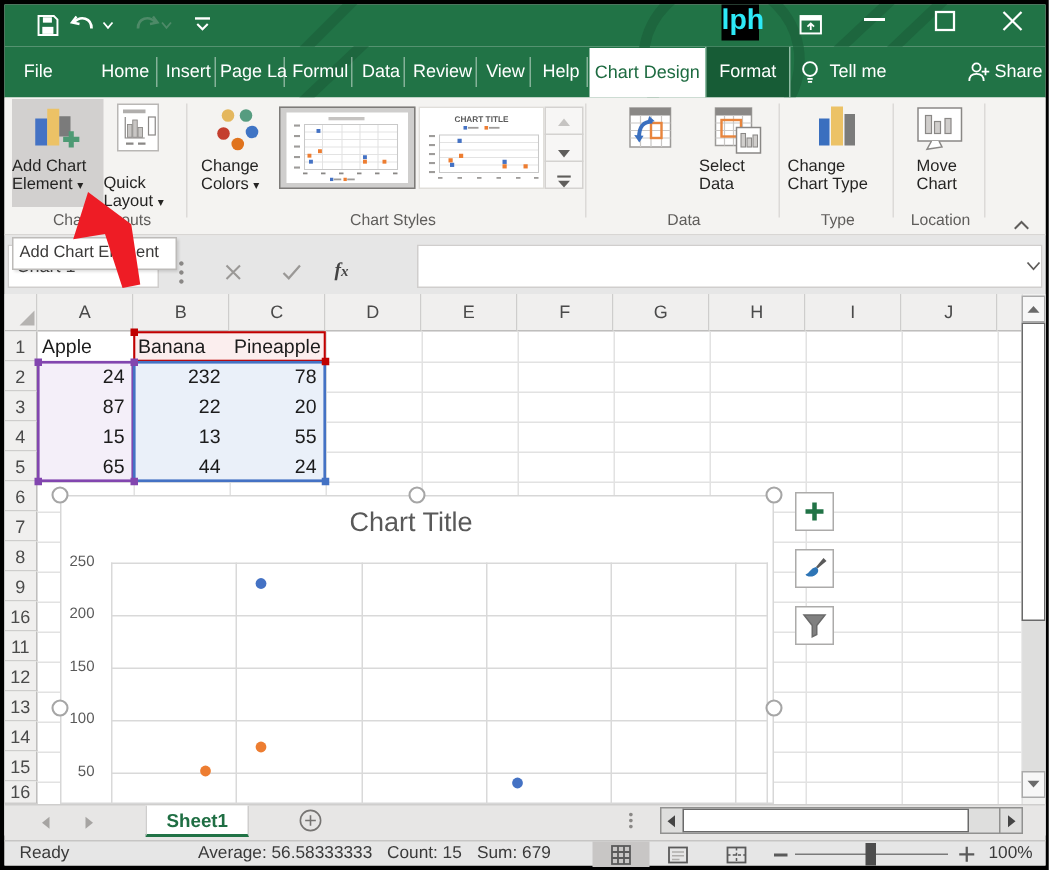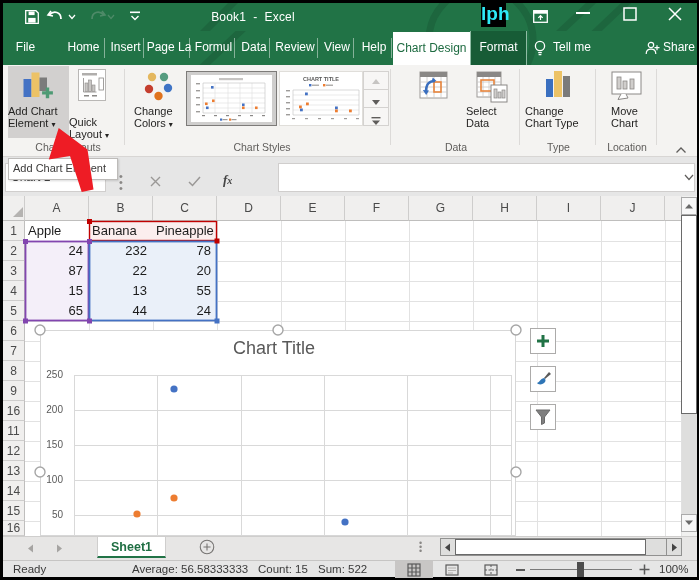--- a/index.html
+++ b/index.html
@@ -66,21 +66,20 @@
     <path d="M17 7 C12 2, 5 4, 5 11" fill="none" stroke="#4e8a68" stroke-width="1.8"></path>
   </svg>
   <svg width="8" height="6" style="left:104px;top:11px" viewBox="0 0 8 6">
       <path d="M1 1 L4 4.5 L7 1" stroke="#4e8a68" stroke-width="1.2" fill="none"></path>
     </svg>
 
   <svg width="12" height="10" style="left:126px;top:8px" viewBox="0 0 12 10">
     <rect x="1" y="0.5" width="10" height="1.6" fill="#fff"></rect>
     <path d="M2.5 5 L6 8.5 L9.5 5" stroke="#fff" stroke-width="1.4" fill="none"></path>
   </svg>
-  <div class="abs" style="left:160px;top:3px;width:180px;height:22px;color:#fff;font-size:12px;text-align:center;line-height:22px;letter-spacing:0.2px;">Book1&nbsp;&nbsp;-&nbsp;&nbsp;Excel</div>
 
   <div class="abs" style="left:478px;top:-1px;width:25px;height:25px;background:#000;"></div>
   <div class="abs" style="left:478px;top:-2px;width:26px;height:26px;color:#2ee9f7;font-size:19px;font-weight:bold;text-align:left;line-height:26px;">lph</div>
 
   <svg width="15" height="13" style="left:530px;top:7px" viewBox="0 0 15 13">
     <rect x="0.7" y="0.7" width="13.6" height="11.6" fill="none" stroke="#fff" stroke-width="1.3"></rect>
     <rect x="0.7" y="0.7" width="13.6" height="3" fill="#fff"></rect>
     <path d="M7.5 10 L7.5 6 M5.3 7.8 L7.5 5.6 L9.7 7.8" stroke="#fff" stroke-width="1.2" fill="none"></path>
   </svg>
   <div class="abs" style="left:573px;top:9px;width:14px;height:2px;background:#fff;"></div>
@@ -506,21 +505,21 @@
   <div class="abs" style="left:663px;top:1px;width:1px;height:18px;background:#919190;"></div>
   <svg width="7" height="9" style="left:668px;top:6px" viewBox="0 0 7 9">
       <path d="M1 0.5 L6 4.5 L1 8.5 z" fill="#444"></path>
     </svg>
 </div>
 
 <div class="abs" id="statusbar">
   <div class="abs" style="left:10px;top:2px;">Ready</div>
   <div class="abs" style="left:129px;top:2px;">Average: 56.58333333</div>
   <div class="abs" style="left:255px;top:2px;">Count: 15</div>
-  <div class="abs" style="left:315px;top:2px;">Sum: 522</div>
+  <div class="abs" style="left:315px;top:2px;">Sum: 679</div>
   <div class="abs" style="left:392px;top:0px;width:38px;height:17px;background:#c8c6c5;"></div>
   <svg width="14" height="14" style="left:404px;top:2px" viewBox="0 0 14 14">
     <g stroke="#5a5a5a" stroke-width="1.2" fill="none">
       <rect x="1" y="1" width="12" height="12"></rect>
       <path d="M1 5 H13 M1 9 H13 M5 1 V13 M9 1 V13"></path>
     </g>
   </svg>
   <svg width="14" height="14" style="left:442px;top:2px" viewBox="0 0 14 14">
     <rect x="1" y="2" width="12" height="10" fill="none" stroke="#5a5a5a" stroke-width="1.2"></rect>
     <path d="M3 5 H11 M3 7.5 H11 M3 10 H8" stroke="#b0aeac" stroke-width="1"></path>

